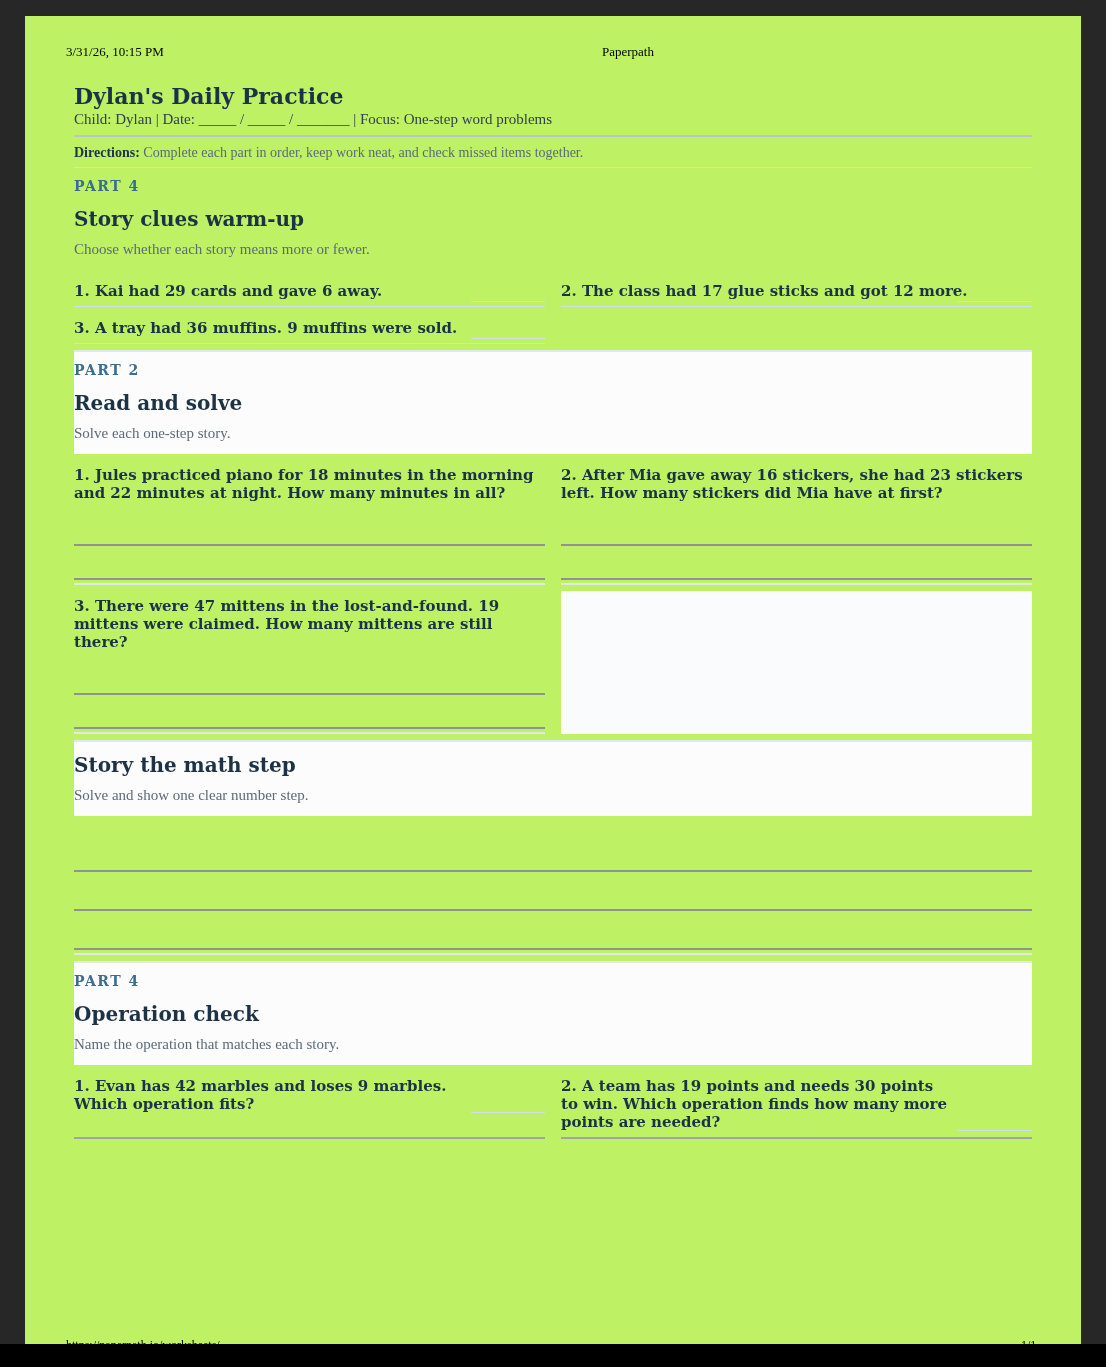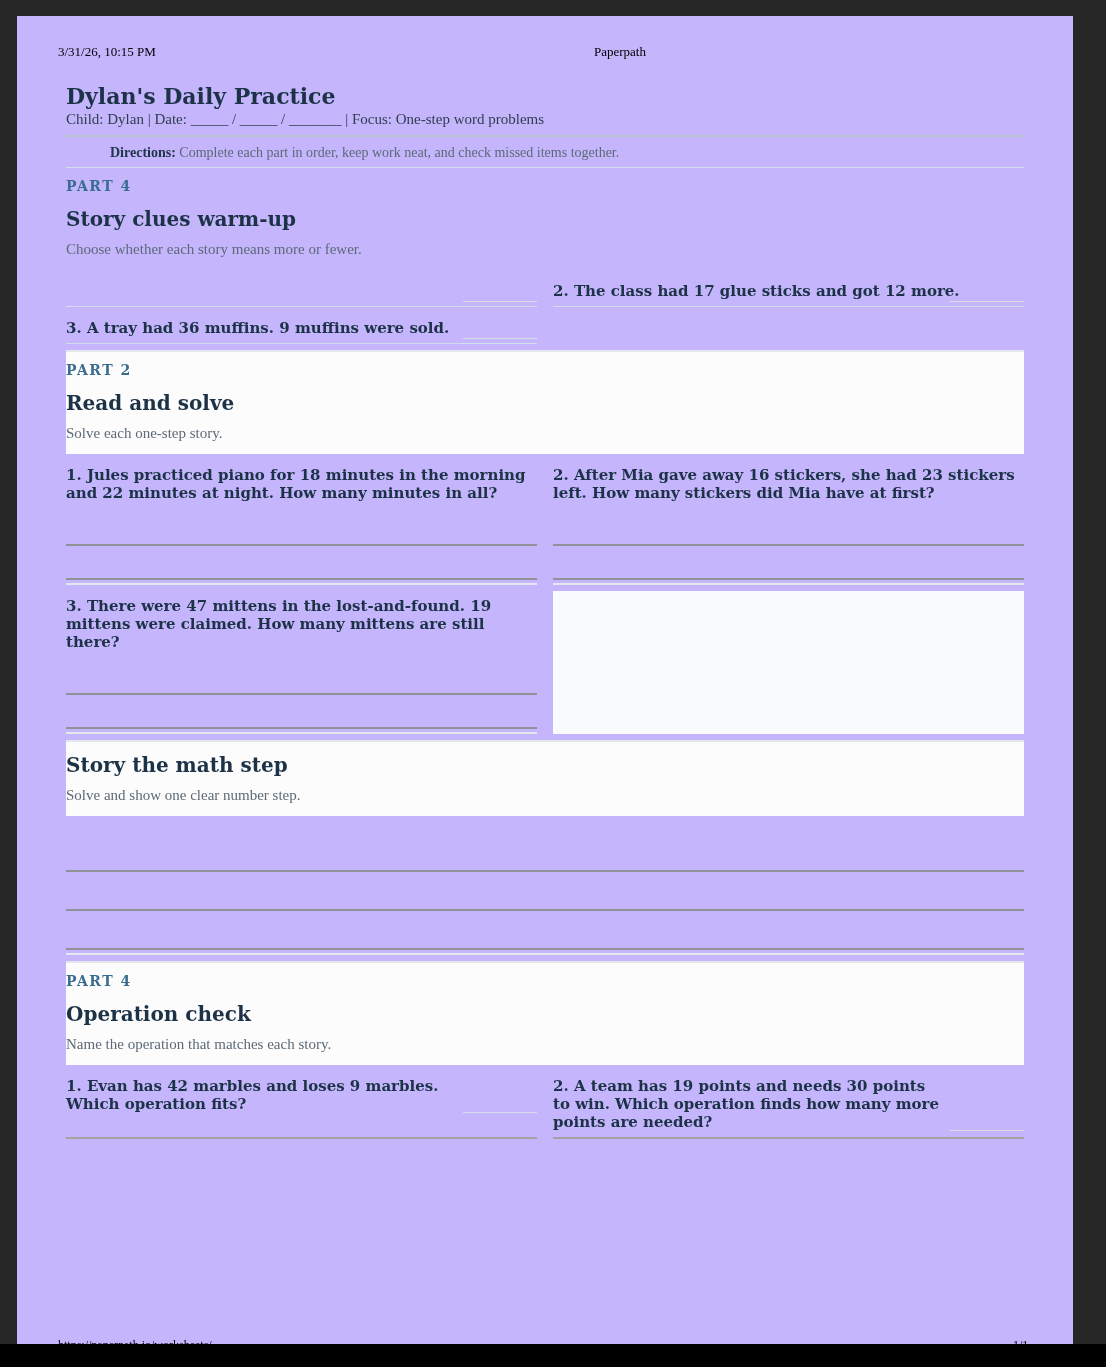--- a/index.html
+++ b/index.html
@@ -1,30 +1,30 @@
 <!DOCTYPE html>
 <html><head>
   <meta charset="utf-8">
   <style>
     * { box-sizing: border-box; margin: 0; padding: 0; }
     html, body { width: 1106px; height: 1367px; overflow: hidden; }
     body { background: #272727; font-family: "DejaVu Serif", serif; position: relative; }
     .bottom-bar { position: absolute; left: 0; top: 1344px; width: 1106px; height: 23px; background: #000; }
-    .page { position: absolute; left: 17px; top: 16px; width: 1056px; height: 1328px; background: #c4b5fd; overflow: hidden; }
+    .page { position: absolute; left: 25px; top: 16px; width: 1056px; height: 1328px; background: #bef264; overflow: hidden; }
     .print-header { position: absolute; top: 28px; left: 0; width: 100%; font-family: "Liberation Serif", serif; font-size: 13px; color: #000; }
     .print-header .date { position: absolute; left: 41px; }
     .print-header .site { position: absolute; left: 577px; }
     .print-footer { position: absolute; top: 1322px; left: 0; width: 100%; font-family: "Liberation Serif", serif; font-size: 12px; color: #000; }
     .print-footer .url { position: absolute; left: 41px; }
     .print-footer .pg { position: absolute; left: 996px; }
     .content { position: absolute; left: 49px; top: 66px; width: 958px; color: #1f3447; }
     .title { font-size: 22px; font-weight: bold; color: #1c3246; line-height: 28px; }
     .meta { font-family: "Liberation Serif", serif; font-size: 15px; color: #2f3f4e; line-height: 18px; padding-bottom: 7px; border-bottom: 2px solid #b9c4cd; }
     .directions { font-family: "Liberation Serif", serif; font-size: 14px; color: #5c6a77; padding: 8px 0 6px; border-bottom: 1px solid #d6dee5; }
-    .directions b { color: #1f3447; margin-left: 44px; }
+    .directions b { color: #1f3447; }
     .part { border-bottom: 2px solid #e2e7eb; }
     .part-label { font-size: 14px; font-weight: bold; color: #3b6d91; letter-spacing: 1.5px; padding-top: 8px; line-height: 20px; }
     .part-head { background: #fcfcfc; }
     .part-title { font-size: 20px; font-weight: bold; color: #1c3246; padding-top: 10px; line-height: 26px; }
     .part-sub { font-family: "Liberation Serif", serif; font-size: 15px; color: #5c6a77; padding-top: 8px; padding-bottom: 12px; line-height: 18px; }
     .grid { display: grid; grid-template-columns: 471px 471px; column-gap: 16px; }
     .q { font-size: 15px; font-weight: bold; color: #1c3246; line-height: 18px; }
     .short-item { position: relative; padding: 12px 0 6px; border-bottom: 1px solid #d2dde7; }
     .short-item .blank { position: absolute; right: 0; bottom: 4px; width: 74px; border-bottom: 1px solid #d6dde3; }
     .long-item { padding-top: 12px; }
@@ -48,20 +48,21 @@
     <div class="title">Dylan's Daily Practice</div>
     <div class="meta">Child: Dylan | Date: _____ / _____ / _______ | Focus: One-step word problems</div>
     <div class="directions"><b>Directions:</b><span> Complete each part in order, keep work neat, and check missed items together.</span></div>
 
     <div class="part">
       <div class="part-label">PART 4</div>
       <div class="part-title">Story clues warm-up</div>
       <div class="part-sub">Choose whether each story means more or fewer.</div>
       <div class="grid">
         <div class="short-item">
+          <div class="q">1. Kai had 29 cards and gave 6 away.</div>
           <div class="blank"></div>
         </div>
         <div class="short-item">
           <div class="q">2. The class had 17 glue sticks and got 12 more.</div>
           <div class="blank"></div>
         </div>
         <div class="short-item">
           <div class="q">3. A tray had 36 muffins. 9 muffins were sold.</div>
           <div class="blank"></div>
         </div>

